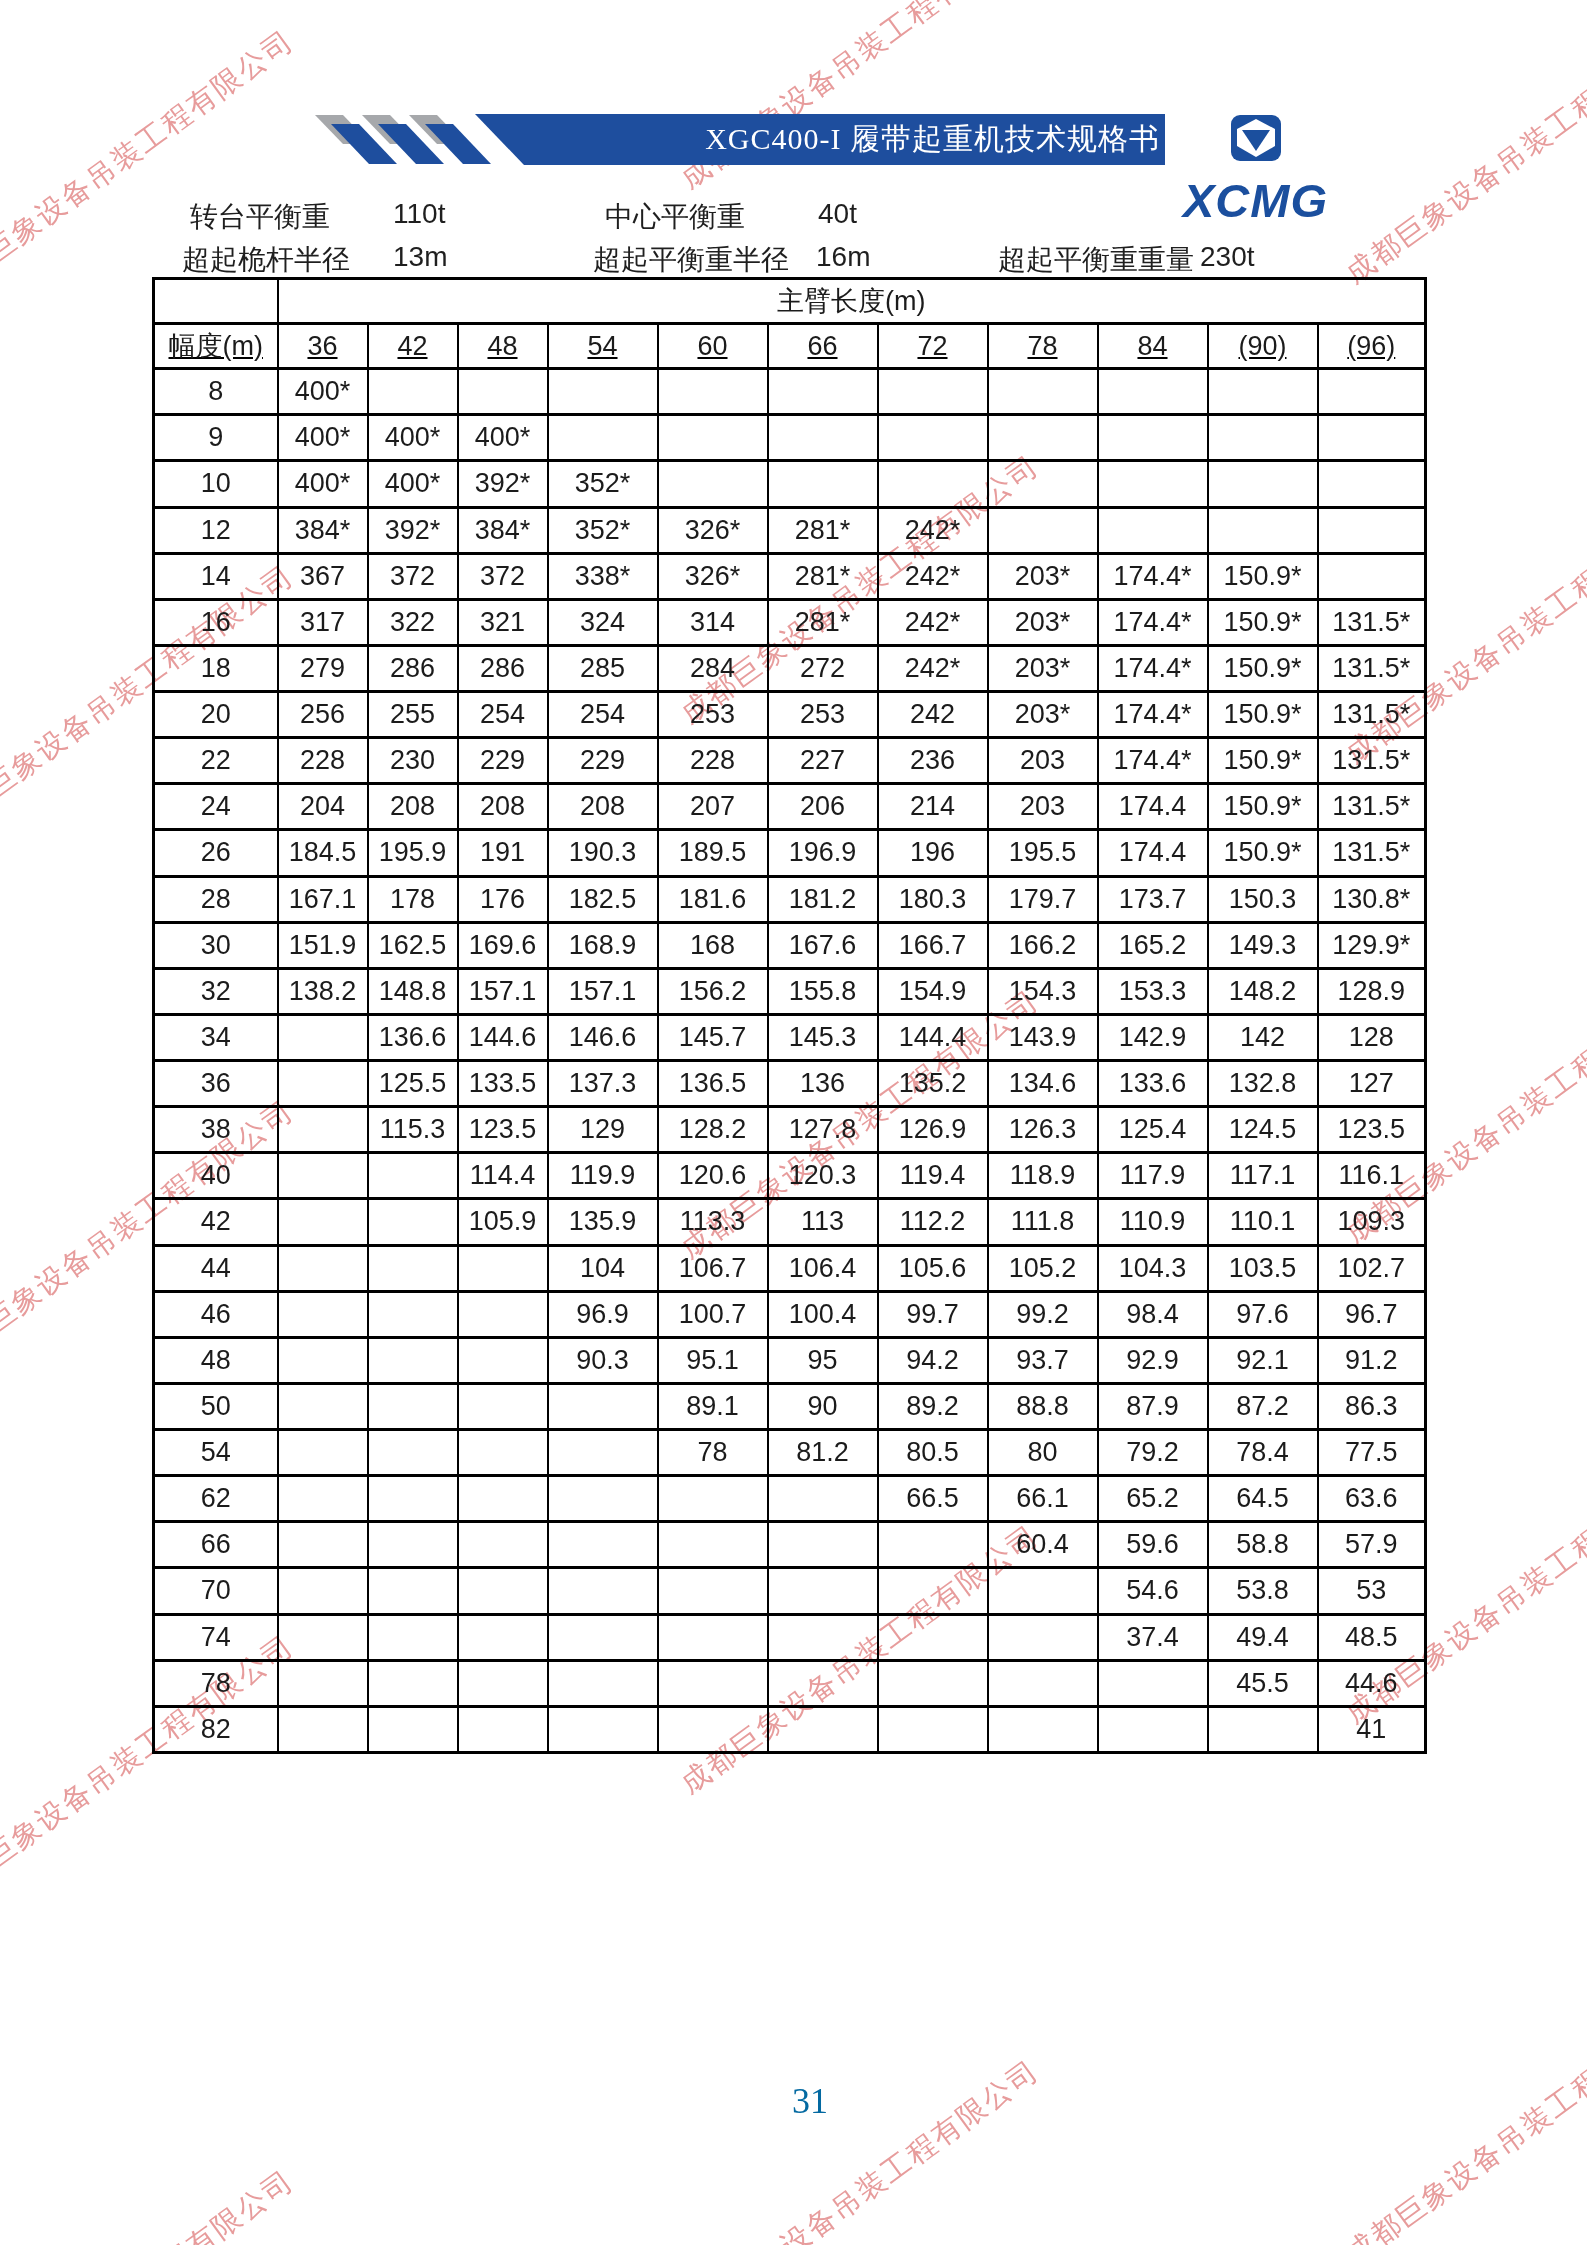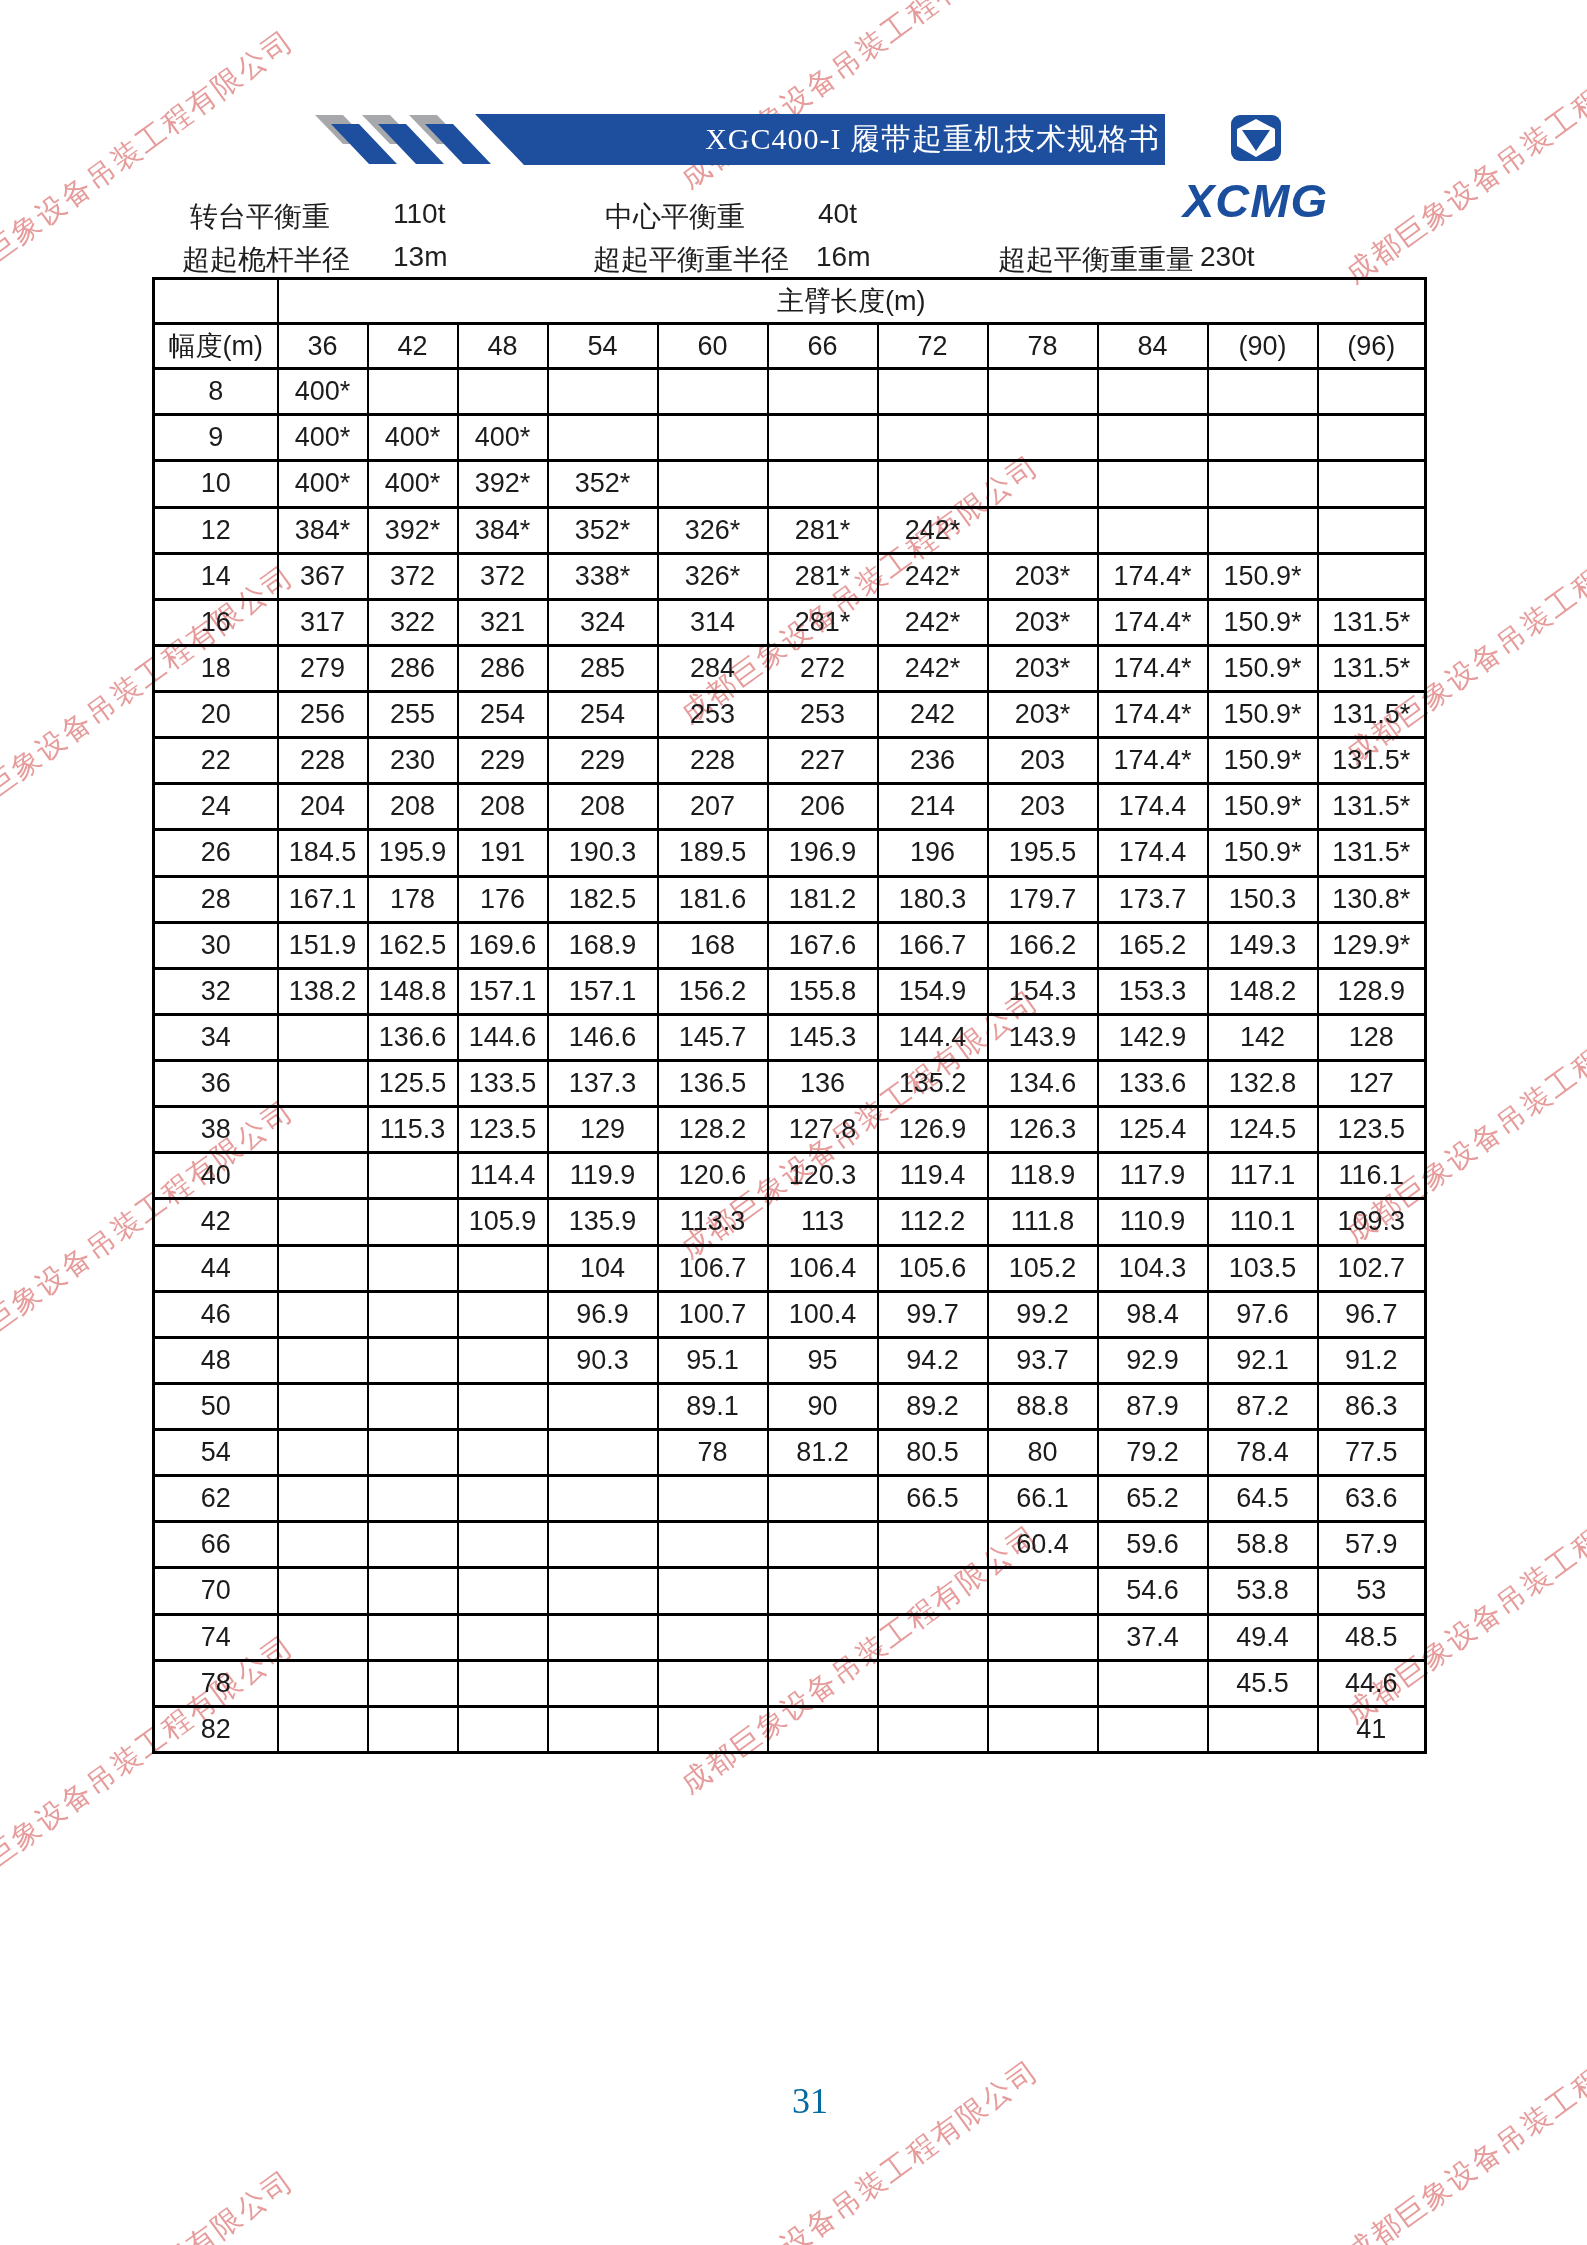--- a/index.html
+++ b/index.html
@@ -35,21 +35,21 @@
     border:3px solid #000;
   }
   table.load td{
     border:2px solid #000;border-top-width:3px;border-bottom-width:3px;
     text-align:center;vertical-align:middle;
     font-size:27px;color:#1b1b1b;padding:0;
     background:transparent;
   }
   table.load tr{height:44px;margin-top:44px;}
   table.load tr.hdr1{height:43px;}
-  table.load tr.hdr2{height:43px;}
+  table.load tr.hdr2{height:43px;text-decoration:underline;}
   .page-number{
     position:absolute;left:770px;top:2080px;width:80px;text-align:center;
     font-size:36px;color:#0369a1;font-family:"Liberation Serif",serif;
   }
 </style>
 </head>
 <body>
 
 <div class="page">
 

